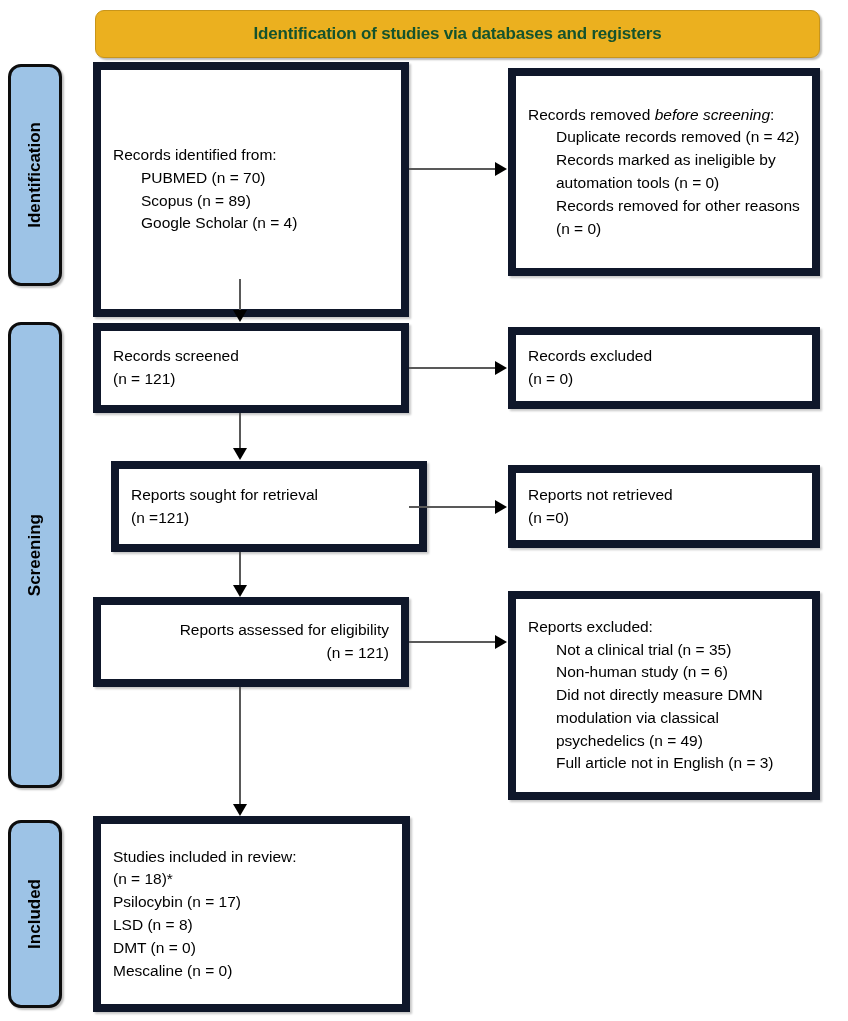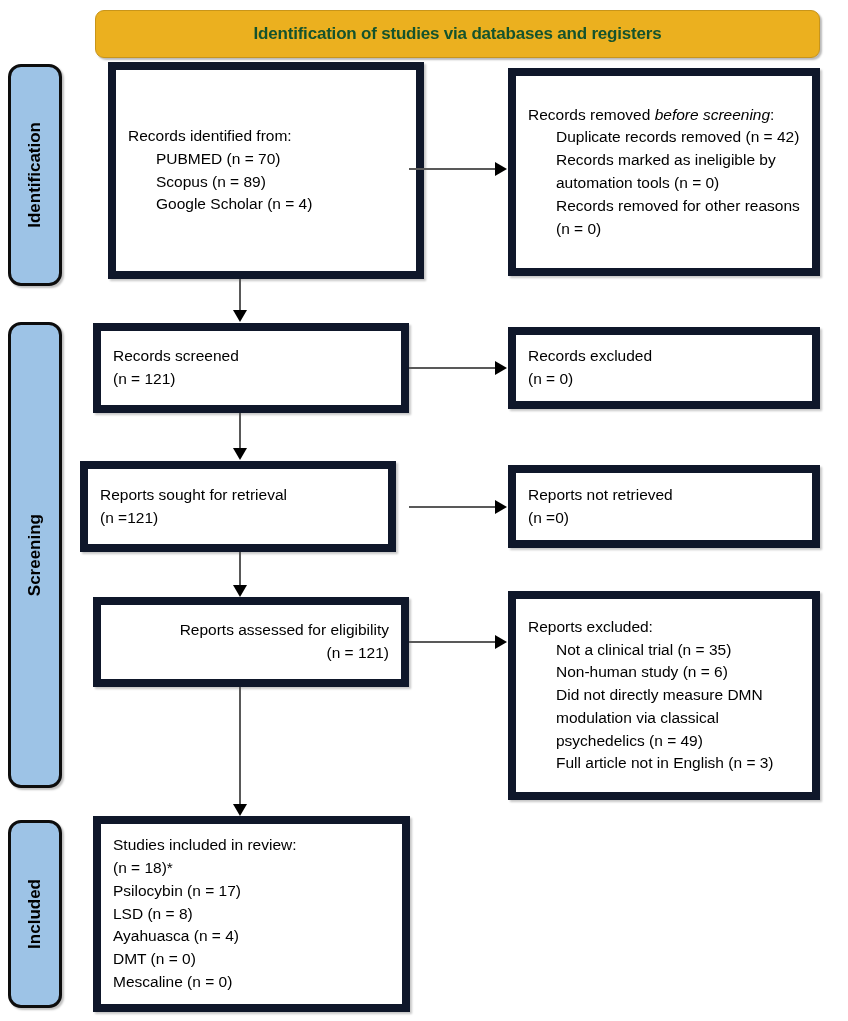--- a/index.html
+++ b/index.html
@@ -93,25 +93,25 @@
     white-space: pre-wrap;
   }
   
   .ln.indent {
     padding-left: 28px;
     text-indent: 0;
   }
   .ital { font-style: italic; }
 
   
-  #box-identified     { left: 93px;  top: 62px;  width: 316px; height: 217px; margin-left: 15px; }
+  #box-identified     { left: 93px;  top: 62px;  width: 316px; height: 255px; }
   #box-removed        { left: 508px; top: 68px;  width: 312px; height: 208px; }
   #box-screened       { left: 93px;  top: 323px; width: 316px; height: 90px;  }
   #box-excluded       { left: 508px; top: 327px; width: 312px; height: 82px;  }
-  #box-sought         { left: 80px;  top: 461px; width: 316px; height: 91px;  }
+  #box-sought         { left: 111px;  top: 461px; width: 316px; height: 91px;  }
   #box-notretrieved   { left: 508px; top: 465px; width: 312px; height: 83px;  }
   #box-assessed       { left: 93px;  top: 597px; width: 316px; height: 90px; text-align: right;  }
   #box-repexcluded    { left: 508px; top: 591px; width: 312px; height: 209px; }
   #box-included       { left: 93px;  top: 816px; width: 317px; height: 196px; }
 
   
   .hline {
     position: absolute;
     height: 2px;
     background: #595959;
@@ -237,21 +237,20 @@
       <div class="ln indent">Full article not in English (n = 3)</div>
     </div>
   </div>
 
   <div class="box" id="box-included">
     <div class="box-body">
       <div class="ln">Studies included in review:</div>
       <div class="ln">(n = 18)*</div>
       <div class="ln">Psilocybin (n = 17)</div>
       <div class="ln">LSD (n = 8)</div>
-      <div class="ln">Ayahuasca (n = 4)</div>
       <div class="ln">DMT (n = 0)</div>
       <div class="ln">Mescaline (n = 0)</div>
     </div>
   </div>
 
   <div class="hline" id="conn-h1"></div>
   <div class="arrow-right" id="arr-h1"></div>
   <div class="hline" id="conn-h2"></div>
   <div class="arrow-right" id="arr-h2"></div>
   <div class="hline" id="conn-h3"></div>

